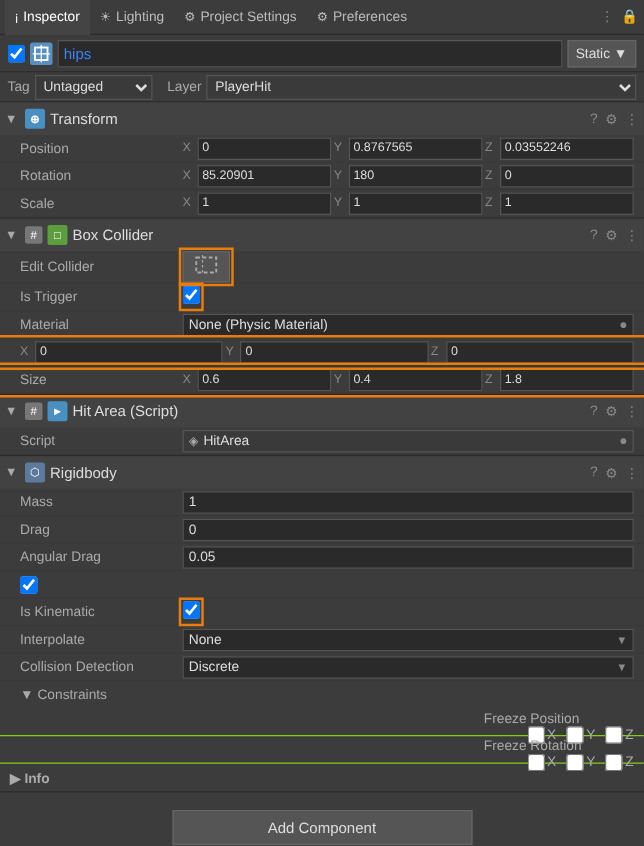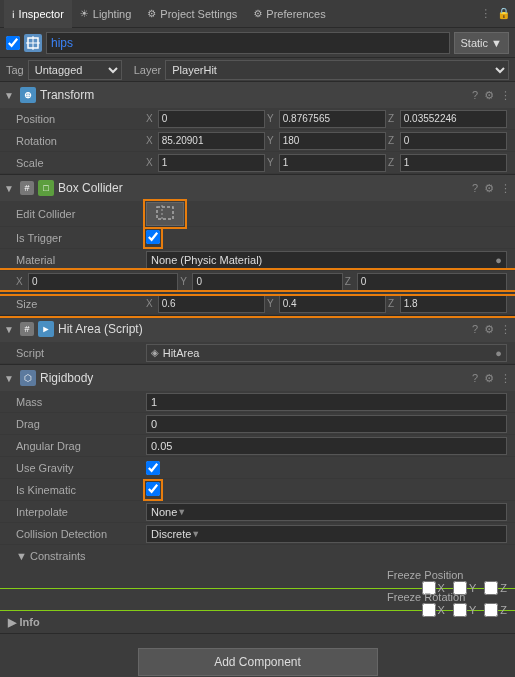--- a/index.html
+++ b/index.html
@@ -232,21 +232,21 @@
     }
     .script-icon { font-size:10px;color:#aaa; }
     .dropdown-input {
       background: #2a2a2a;
       border: 1px solid #555;
       color: #ddd;
       font-size: 11px;
       padding: 1px 4px;
       flex: 1;
       height: 18px;
-      display:flex;align-items:center;
+      display:flex;align-items:center;justify-content:space-between;
     }
     .dropdown-arrow { color:#888;font-size:9px; }
     .constraints-header {
       display:flex;align-items:center;padding:2px 8px 2px 16px;height:22px;
       color:#aaa;font-size:11px;
     }
     .constraints-row {
       display:flex;align-items:flex-end;padding:2px 8px 2px 28px;height:22px;
       border-bottom:1px solid #84cc16;
       flex-direction:column;
@@ -546,21 +546,20 @@
       <span class="prop-label">Drag</span>
       <input class="full-input" type="text" value="0" style="">
     </div>
 
     <div class="prop-row">
       <span class="prop-label">Angular Drag</span>
       <input class="full-input" type="text" value="0.05" style="">
     </div>
 
     <div class="prop-row">
-      <span class="prop-label">Use Gravity</span>
       <input type="checkbox" class="prop-checkbox" checked="" style="">
     </div>
 
     <div class="prop-row">
       <span class="prop-label">Is Kinematic</span>
       <div class="highlight-orange" style="display:inline-block">
         <input type="checkbox" class="prop-checkbox" checked="" style="">
       </div>
     </div>
 

